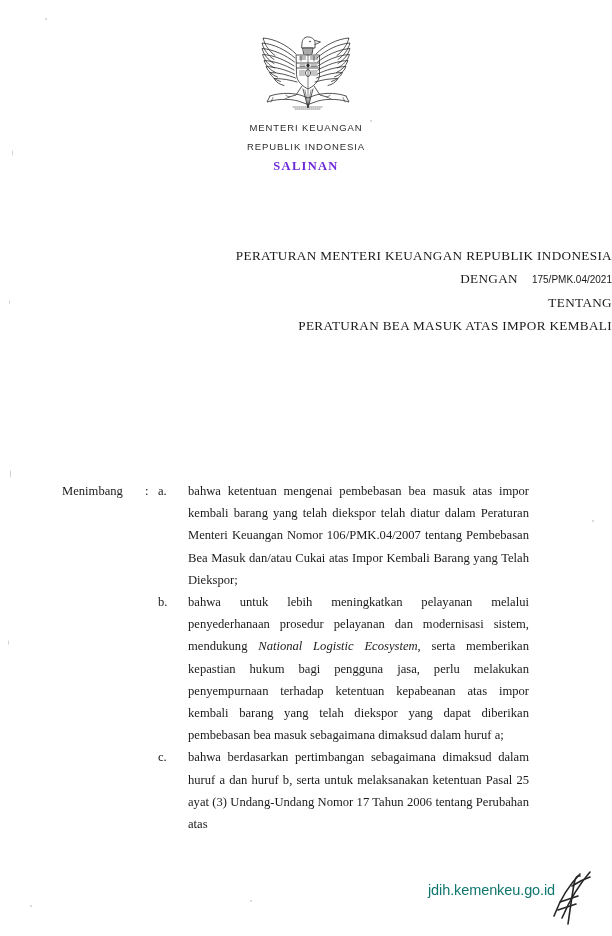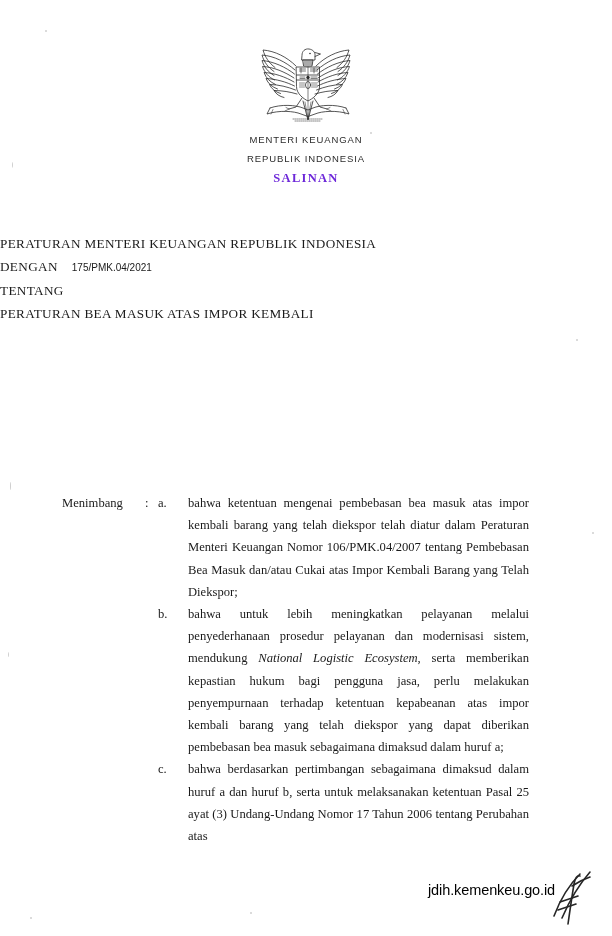--- a/index.html
+++ b/index.html
@@ -14,21 +14,20 @@
     overflow: hidden;
     font-family: "Liberation Serif", "DejaVu Serif", serif;
     color: #1a1a1a;
     -webkit-font-smoothing: antialiased;
   }
 
   .page {
     position: absolute;
     inset: 0;
     background: #ffffff;
-    margin-top: 12px;
   }
 
   
   .speck {
     position: absolute;
     background: #cfcfcf;
     border-radius: 50%;
     pointer-events: none;
   }
 
@@ -59,25 +58,26 @@
     font-weight: bold;
     font-size: 12.5px;
     letter-spacing: 1.3px;
     margin-top: 6px;
     color: #6d28d9;
   }
 
   
   .title-block {
     position: absolute;
-    top: 220px;
-    left: 0;
-    right: 0;
-    text-align: left;
+    top: 244px;
+    left: 0;
+    right: 0;
+    text-align: right;
     line-height: 23px;
+    padding-left: 44px;
   }
   .title-line {
     font-size: 13.2px;
     letter-spacing: 0.35px;
     color: #1a1a1a;
     white-space: nowrap;
   }
   .nomor-line {
     font-size: 13.2px;
     letter-spacing: 0.35px;
@@ -154,21 +154,21 @@
     right: 0;
     bottom: 0;
     height: 70px;
   }
   .jdih {
     position: absolute;
     left: 428px;
     top: 16px;
     font-family: "Liberation Sans", "DejaVu Sans", sans-serif;
     font-size: 14.5px;
-    color: #000000;
+    color: #0f766e;
     letter-spacing: -0.1px;
     white-space: nowrap;
     text-align: right;
   }
   .paraph {
     position: absolute;
     left: 546px;
     top: 0px;
     width: 58px;
     height: 62px;

